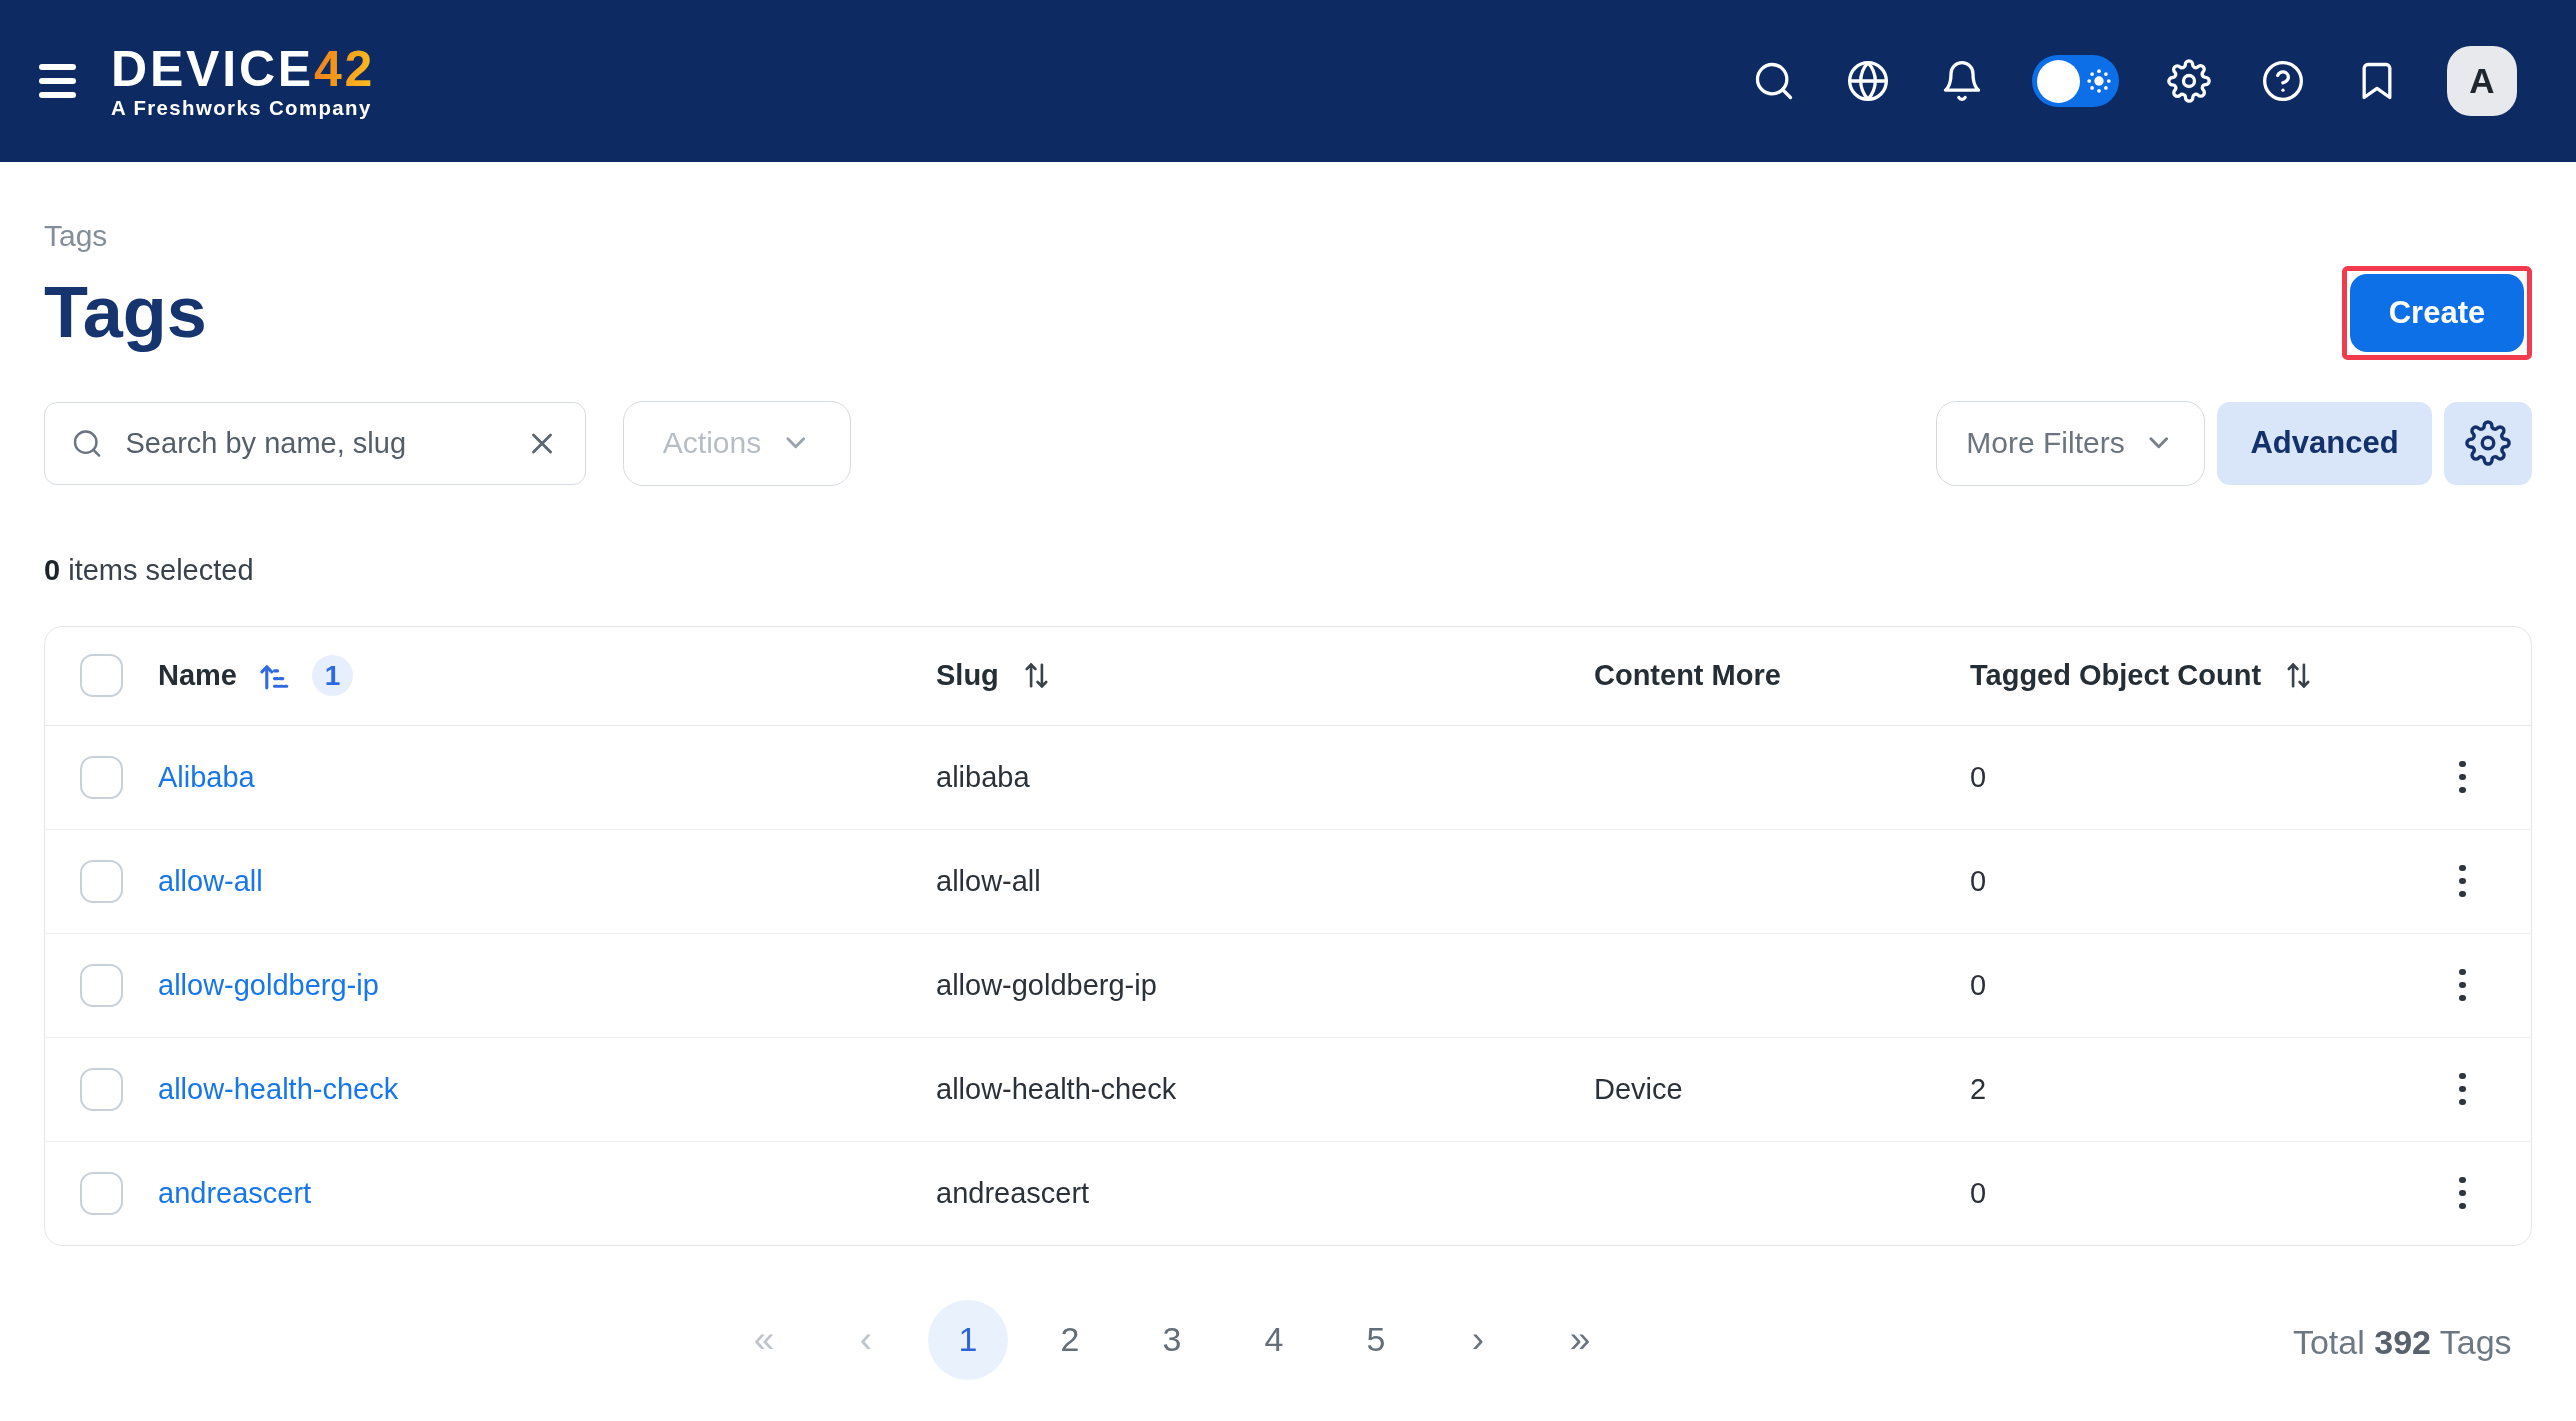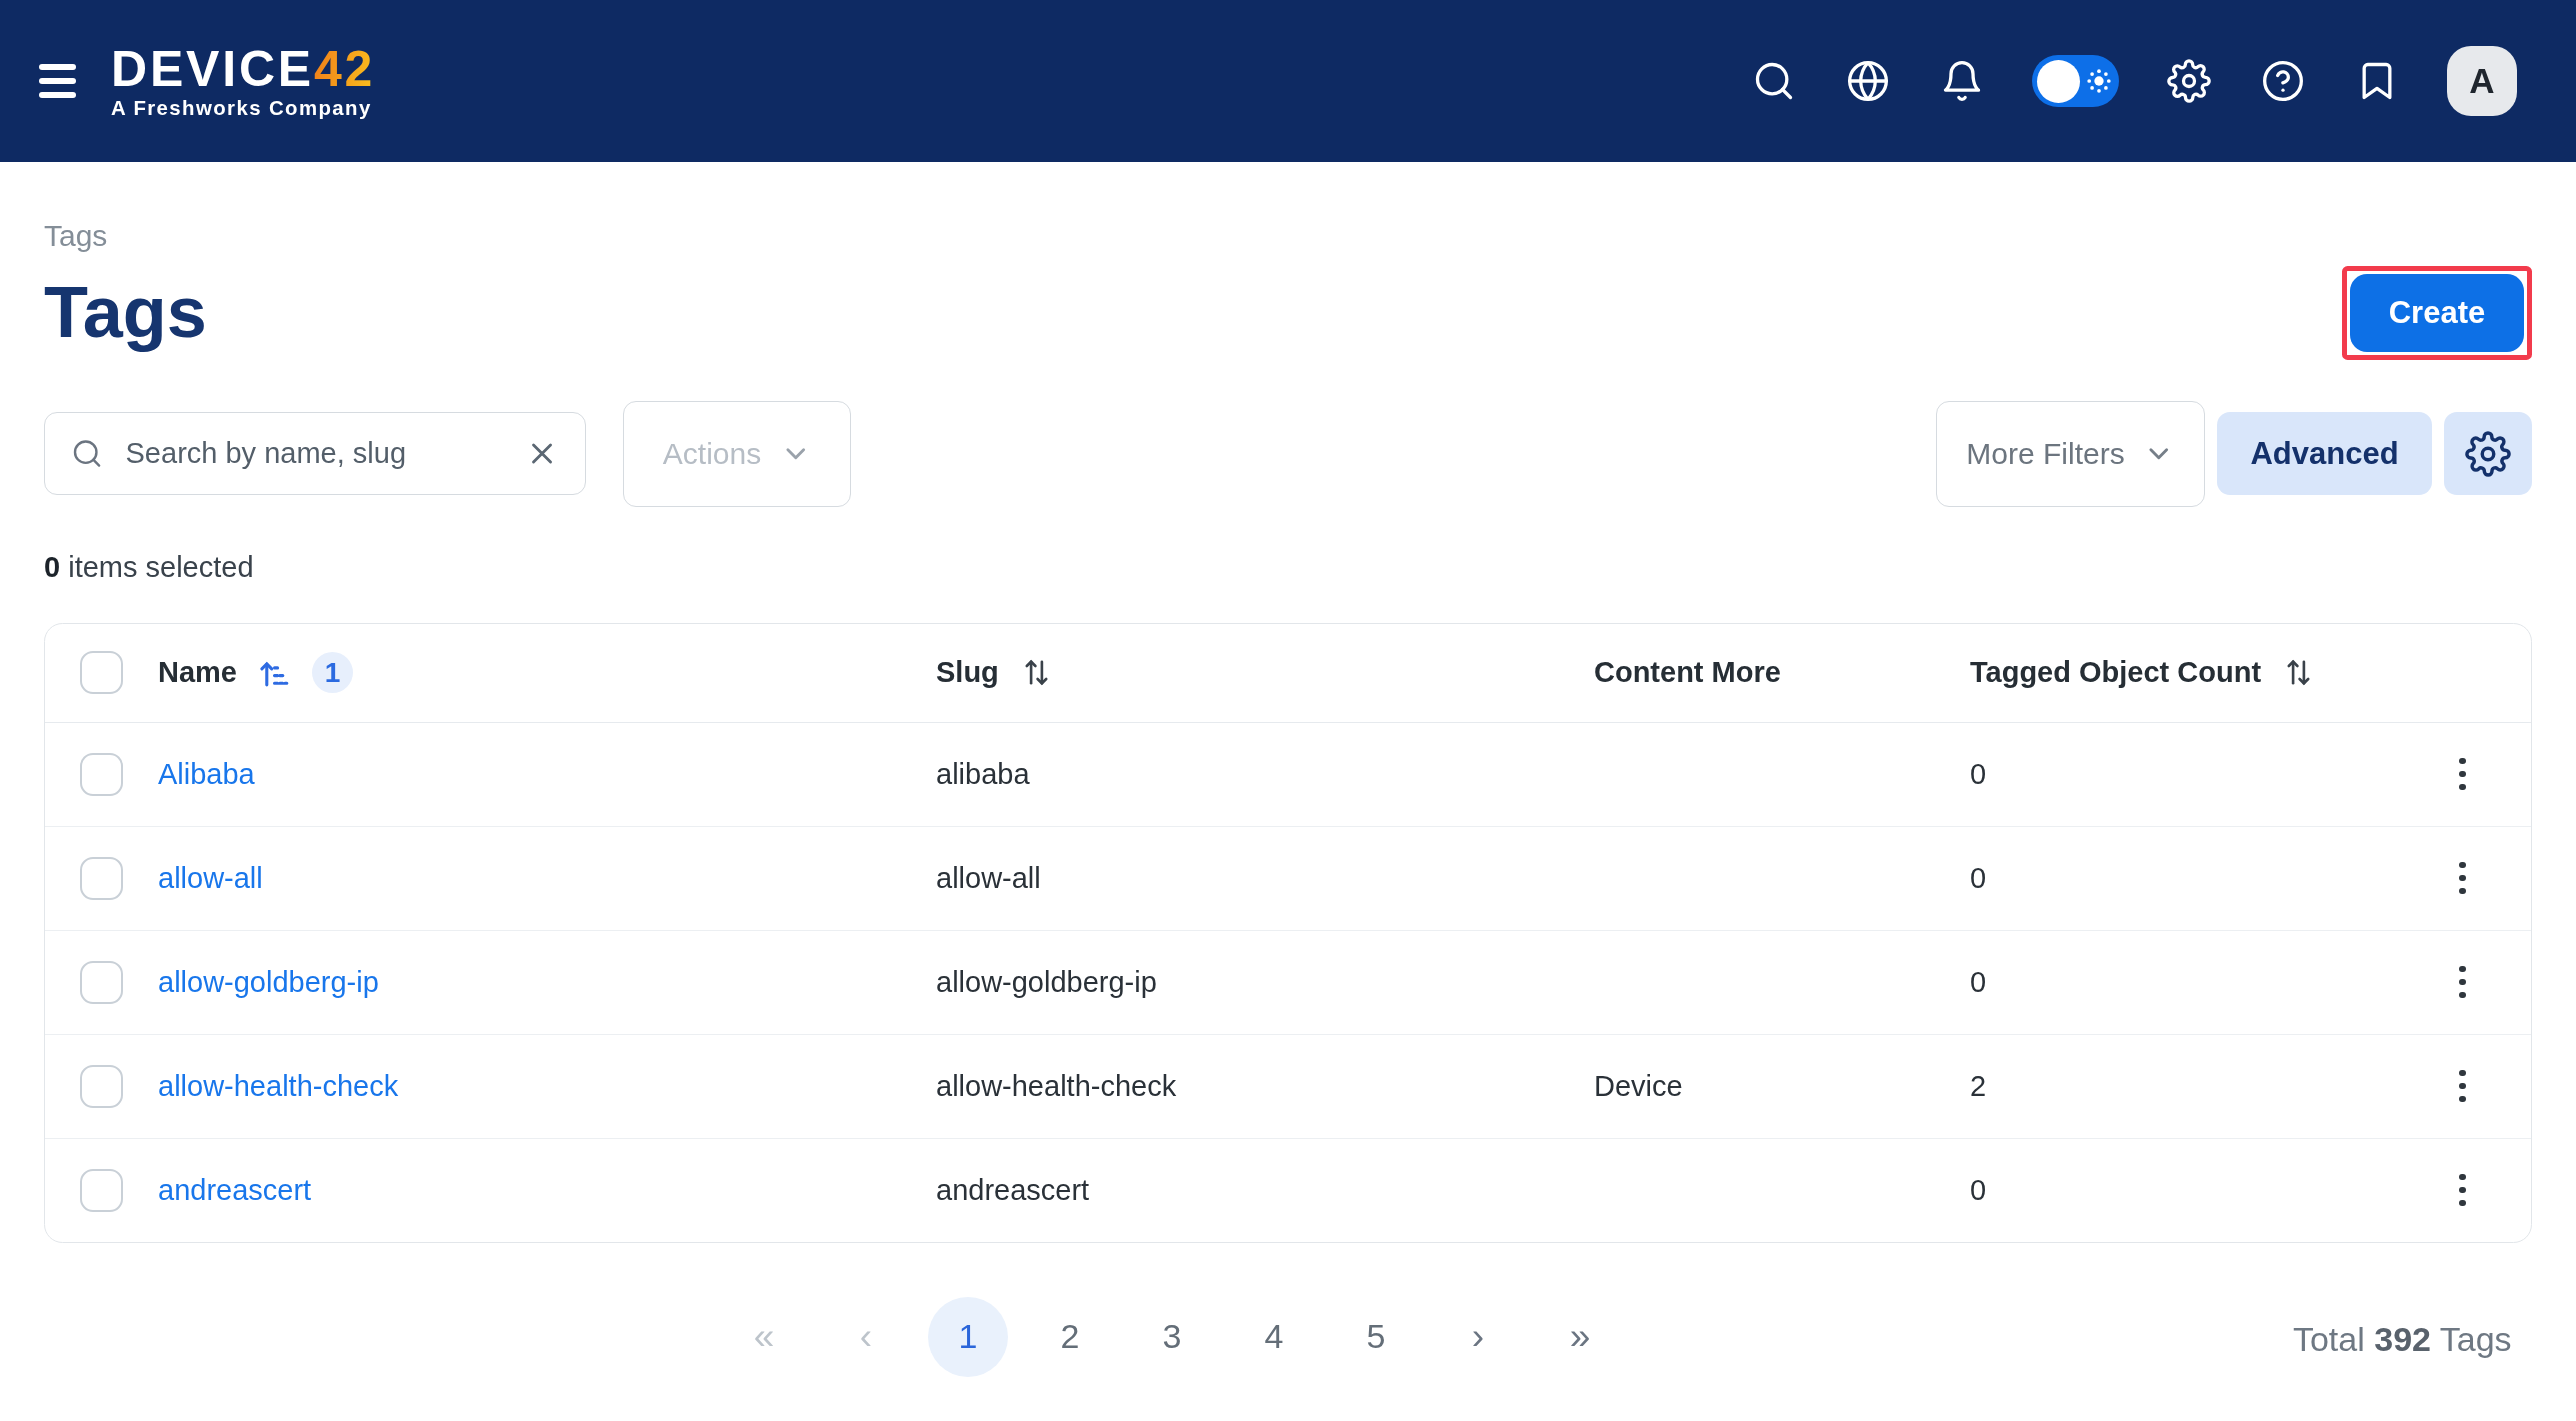--- a/index.html
+++ b/index.html
@@ -40,33 +40,33 @@
   .create-btn{background:#0d70e6;color:#ffffff;border:none;border-radius:17px;
     font-family:inherit;font-size:31px;font-weight:700;padding:0 39px;height:78px;cursor:pointer}
   
   .toolbar{margin-top:41px;display:flex;align-items:center;justify-content:space-between}
   .tb-left{display:flex;align-items:center;gap:37px}
   .search-box{width:542px;height:83px;box-sizing:border-box;border:1.9px solid #d6dbe0;border-radius:13px;
     display:flex;align-items:center;padding:0 26px;gap:20.4px;background:#fff}
   .search-box svg{fill:none;stroke-linecap:round;stroke-linejoin:round}
   .search-box input{flex:1;border:none;outline:none;font-family:inherit;font-size:29px;color:#39424b;background:transparent}
   .search-box input::placeholder{color:#535e69;opacity:1}
-  .btn-outline{box-sizing:border-box;height:106px;border:1.9px solid #d6dbe0;border-radius:13px;background:#fff;
+  .btn-outline{box-sizing:border-box;height:85px;border:1.9px solid #d6dbe0;border-radius:20px;background:#fff;
     display:flex;align-items:center;justify-content:center;gap:18.5px;cursor:pointer}
   .actions-btn{width:228px;font-size:30px;color:#b6bdc5}
   .tb-right{display:flex;align-items:center;gap:12px}
   .morefilters-btn{width:269px;font-size:30px;color:#6c757f}
   .advanced-btn{width:215px;height:83px;border:none;border-radius:13px;background:#d9e6fa;
     font-family:inherit;font-size:31px;font-weight:700;color:#14316b;cursor:pointer}
   .gear-btn{width:88px;height:83px;border:none;border-radius:13px;background:#d9e6fa;
     display:flex;align-items:center;justify-content:center;cursor:pointer}
   .gear-btn svg{width:46px;height:46px;fill:none;stroke:#14316b;stroke-width:1.8;stroke-linecap:round;stroke-linejoin:round}
   .chev{width:31.5px;height:31.5px;fill:none;stroke:#767f89;stroke-width:2.2;stroke-linecap:round;stroke-linejoin:round}
   
-  .sel-line{margin-top:44px;font-size:29px;color:#39424b}
+  .sel-line{margin-top:68px;font-size:29px;color:#39424b}
   .sel-line b{color:#1c232a;font-weight:700}
   
   .card{margin-top:39px;border:1.9px solid #e2e6ea;border-radius:18.5px;overflow:hidden;background:#fff}
   .grid{display:grid;grid-template-columns:113px 778px 658px 376px 445px auto;align-items:center}
   .thead{height:98px;border-bottom:1.9px solid #e6eaee;font-size:29px;font-weight:700;color:#262e35}
   .trow{height:103px;border-bottom:1.9px solid #eceff2;font-size:29px}
   .trow:last-child{border-bottom:none}
   .cell{display:flex;align-items:center;gap:19px}
   .c-check{justify-content:center}
   .checkbox{width:43px;height:43px;box-sizing:border-box;border:2.8px solid #c9d0d7;border-radius:13px;background:#fff;cursor:pointer}

